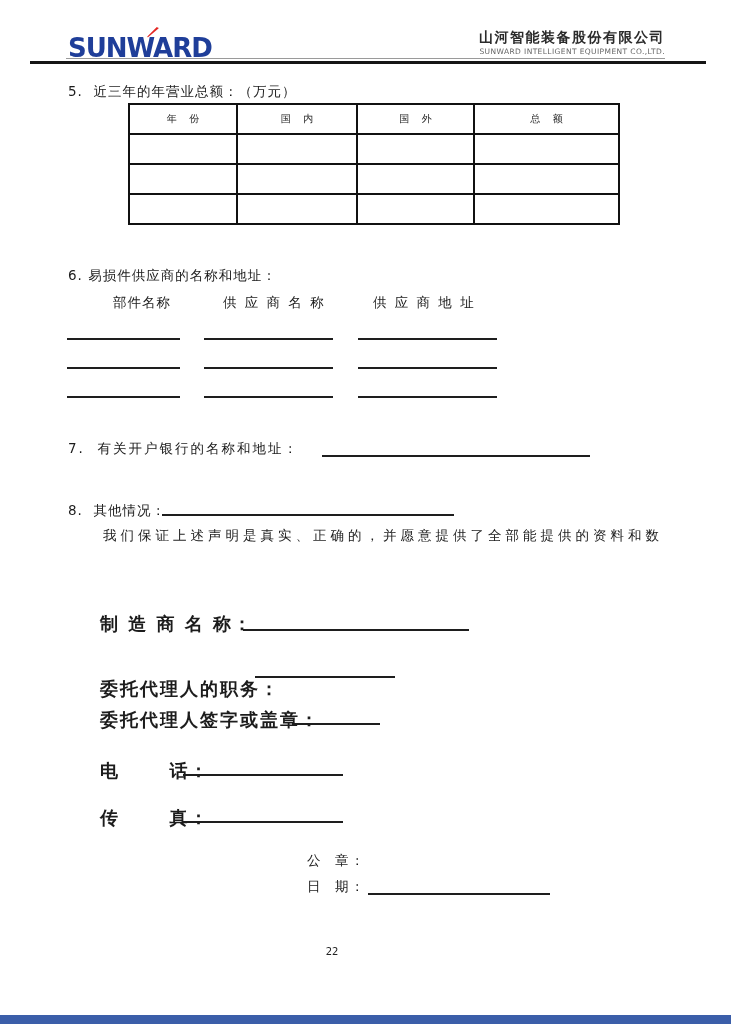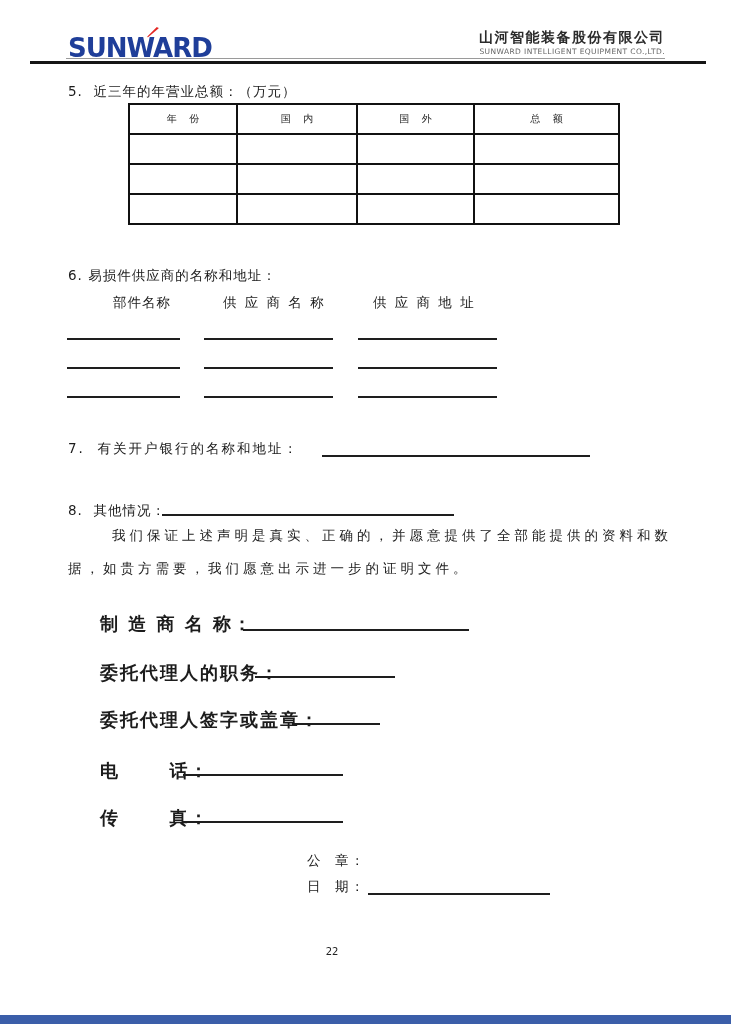--- a/index.html
+++ b/index.html
@@ -108,27 +108,26 @@
   <div class="blank" style="left:67px;top:396px;width:113px;"></div>
   <div class="blank" style="left:204px;top:396px;width:129px;"></div>
   <div class="blank" style="left:358px;top:396px;width:139px;"></div>
 
   <div class="abs cjk pre" style="left:68px;top:440px;letter-spacing:2px;">7.  有关开户银行的名称和地址：</div>
   <div class="blank" style="left:322px;top:455px;width:268px;"></div>
 
   <div class="abs cjk pre" style="left:68px;top:502px;">8.  其他情况：</div>
   <div class="blank" style="left:162px;top:514px;width:292px;"></div>
 
-  <div class="abs para pre" style="left:112px;top:527px;">我们保证上述声明是真实、正确的，并愿意提供了全部能提供的资料和数</div>
-  <div class="abs para pre" style="left:68px;top:560px;">据，如贵方需要，我们愿意出示进一步的证明文件。</div>
+  <div class="abs para pre" style="left:103px;top:527px;">我们保证上述声明是真实、正确的，并愿意提供了全部能提供的资料和数</div>
 
   <div class="abs bold-label pre" style="left:100px;top:612px;">制 造 商 名 称：</div>
   <div class="blank" style="left:243px;top:629px;width:226px;"></div>
 
-  <div class="abs bold-label pre" style="left:100px;top:661px;">委托代理人的职务：</div>
+  <div class="abs bold-label pre" style="left:100px;top:677px;">委托代理人的职务：</div>
   <div class="blank" style="left:255px;top:676px;width:140px;"></div>
 
   <div class="abs bold-label pre" style="left:100px;top:708px;">委托代理人签字或盖章：</div>
   <div class="blank" style="left:292px;top:723px;width:88px;"></div>
 
   <div class="abs bold-label pre" style="left:100px;top:759px;">电      话：</div>
   <div class="blank" style="left:183px;top:774px;width:160px;"></div>
 
   <div class="abs bold-label pre" style="left:100px;top:806px;">传      真：</div>
   <div class="blank" style="left:183px;top:821px;width:160px;"></div>

